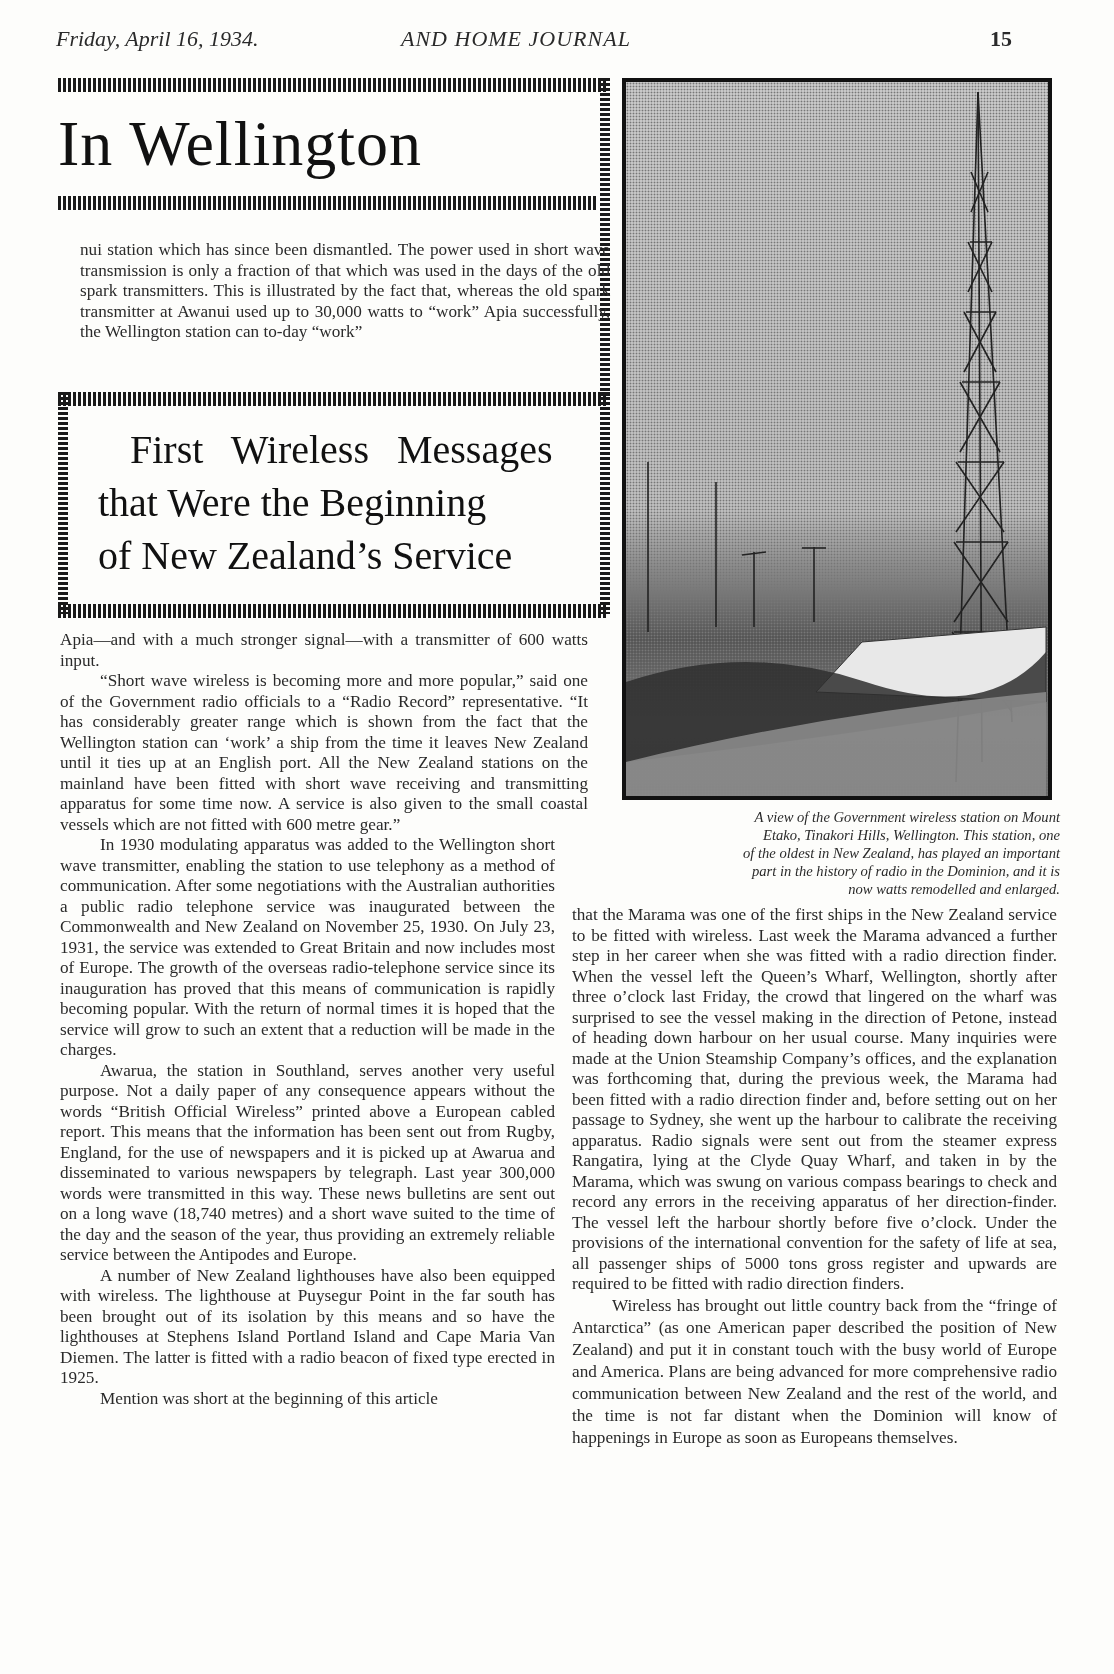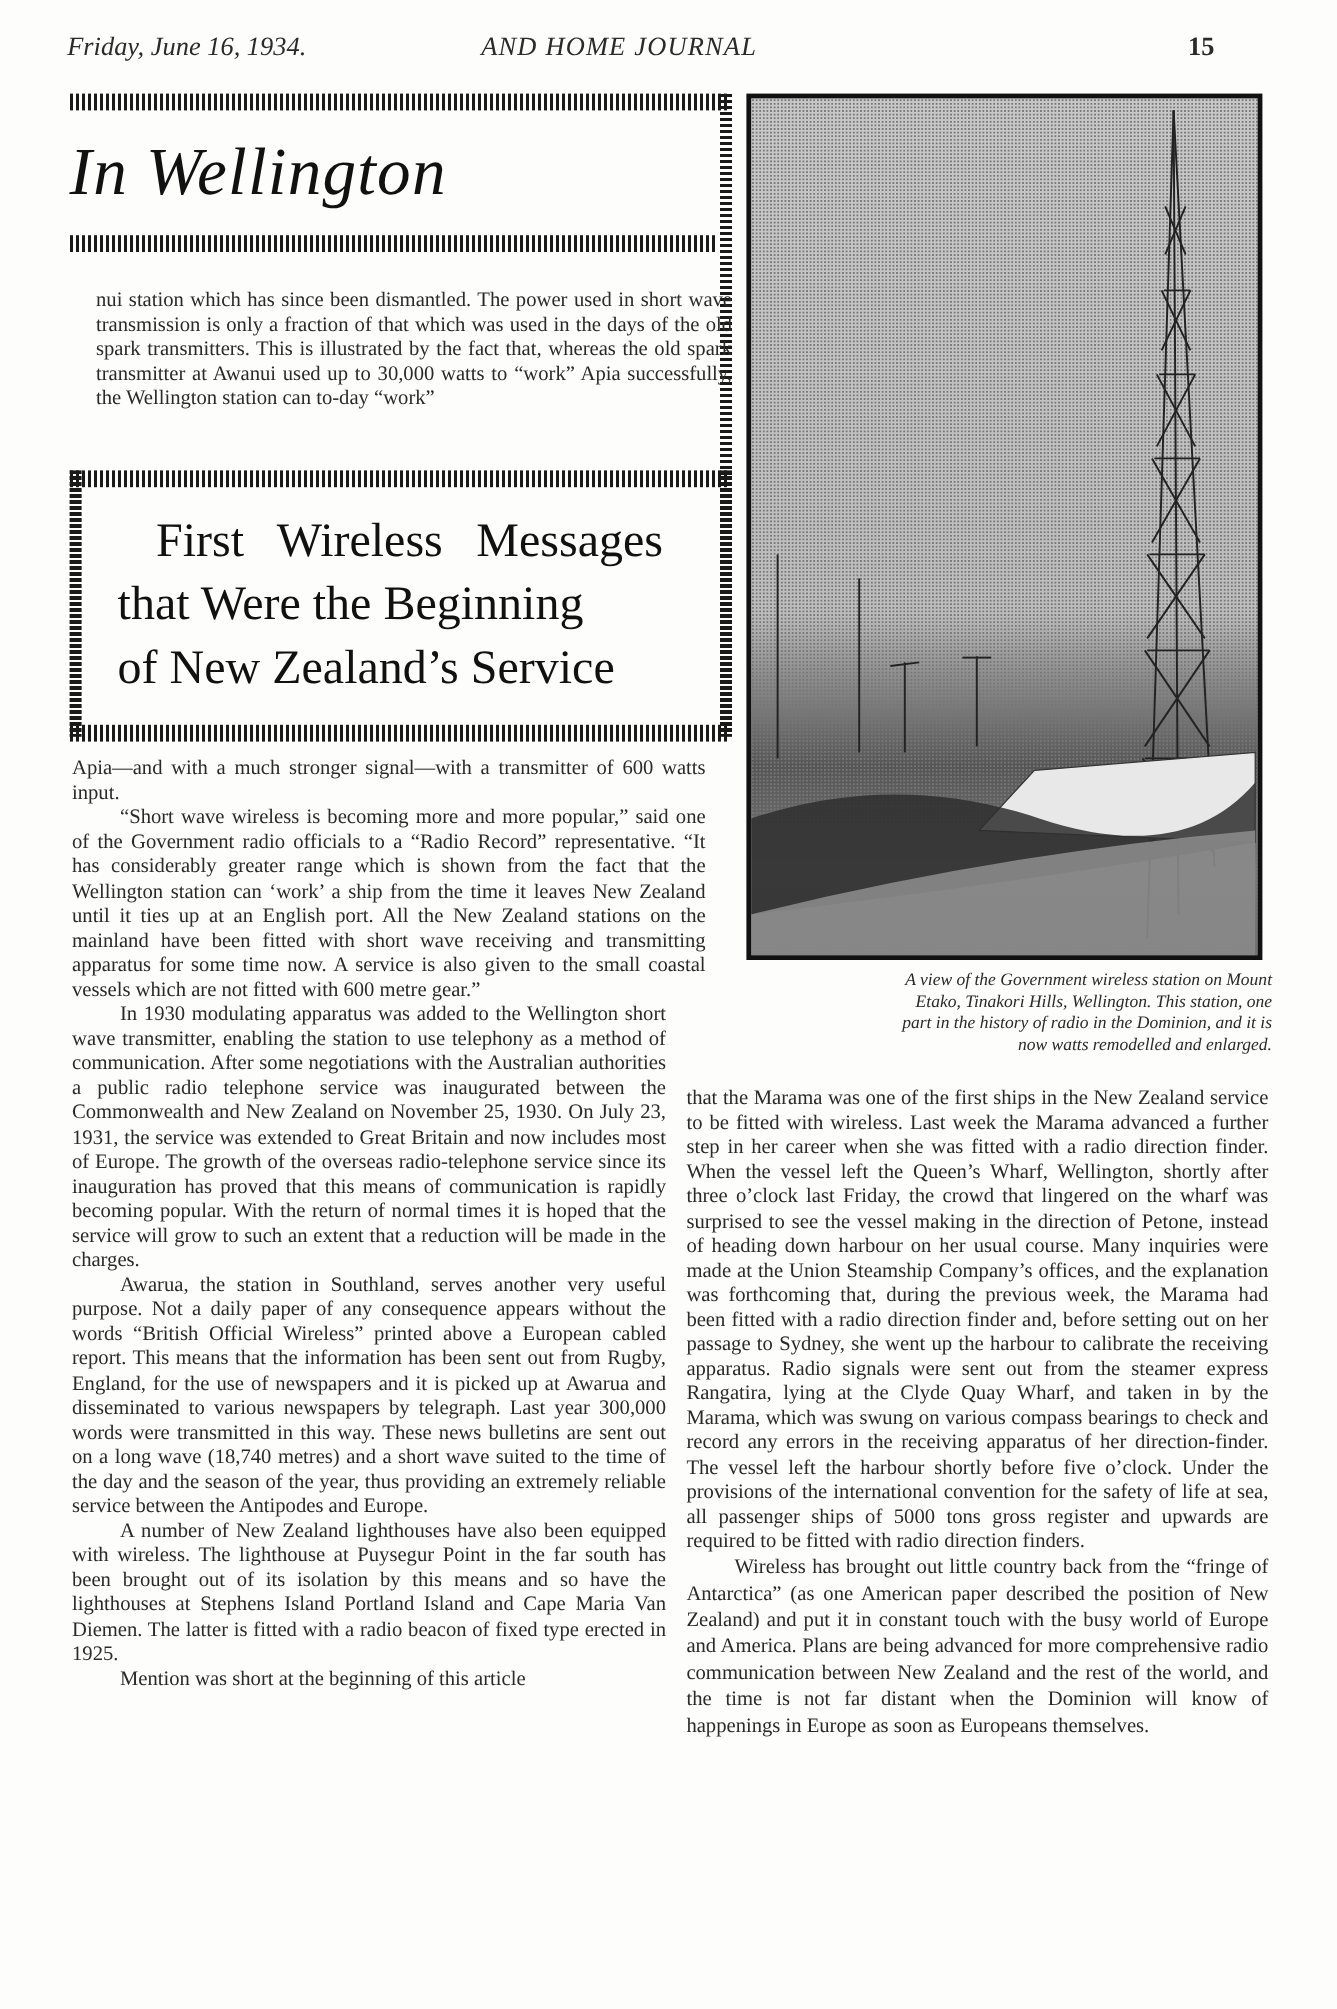--- a/index.html
+++ b/index.html
@@ -3,38 +3,38 @@
 <meta charset="utf-8">
 <style>
   html,body{margin:0;padding:0;}
   body{width:1114px;height:1674px;background:#fdfdfb;position:relative;overflow:hidden;color:#2a2a2a;font-family:"Liberation Serif","DejaVu Serif",serif;}
   .header{position:absolute;top:26px;left:56px;width:970px;height:30px;font-style:italic;font-size:22px;}
   .header .date{position:absolute;left:0;top:0;}
   .header .journal{position:absolute;left:345px;top:0;letter-spacing:1px;}
   .header .pageno{position:absolute;left:934px;top:0;font-style:normal;font-weight:bold;}
   .rule{position:absolute;height:14px;background:repeating-linear-gradient(90deg,#1a1a1a 0 3px,transparent 3px 5px);}
   .vrule{position:absolute;width:10px;background:repeating-linear-gradient(180deg,#1a1a1a 0 3px,transparent 3px 5px);}
-  .title1{position:absolute;left:58px;top:100px;font-size:56px;line-height:88px;color:#111;letter-spacing:1px;font-style:italic;}
+  .title1{position:absolute;left:58px;top:100px;font-size:64px;line-height:88px;color:#111;letter-spacing:1px;}
   .col{position:absolute;font-size:17.2px;line-height:20.5px;text-align:justify;}
   .col p{margin:0;}
   .col p.ind{text-indent:40px;}
   .title2{position:absolute;left:98px;top:423px;width:480px;font-size:40px;line-height:53px;color:#111;}
   .title2 div{white-space:nowrap;}
   .photo{position:absolute;left:622px;top:78px;width:430px;height:722px;border:4px solid #111;box-sizing:border-box;
     background:
       radial-gradient(circle,#777 0.8px,transparent 1.1px) 0 0/3px 3px,
       linear-gradient(180deg,#c8c8c8 0%,#bdbdbd 60%,#8a8a8a 68%,#555 78%,#7a7a7a 90%,#6a6a6a 100%);}
   .caption{position:absolute;left:610px;top:808px;width:450px;font-style:italic;font-size:14.6px;line-height:18px;text-align:right;}
   .caption div{white-space:nowrap;}
 </style>
 </head>
 <body>
 
 <div class="header">
-  <span class="date">Friday, June 16, 1934.</span>
+  <span class="date">Friday, April 16, 1934.</span>
   <span class="journal">AND HOME JOURNAL</span>
   <span class="pageno">15</span>
 </div>
 
 <div class="rule" style="left:58px;top:78px;width:548px;"></div>
 <div class="vrule" style="left:600px;top:78px;height:320px;"></div>
 <h1 class="title1" style="margin:0;font-weight:normal;">In Wellington</h1>
 <div class="rule" style="left:58px;top:196px;width:540px;"></div>
 
 <div class="col" style="left:60px;top:240px;width:530px;margin-left:20px;">
@@ -76,20 +76,21 @@
       <line x1="176" y1="466" x2="200" y2="466"></line>
     </g>
     <path d="M190 610 L236 560 L420 545 L420 620 Z" fill="#e8e8e8" stroke="#333" stroke-width="1"></path>
     <path d="M0 600 Q120 560 240 600 T420 570 L420 620 Q250 650 0 680 Z" fill="#2e2e2e" opacity="0.85"></path>
     <path d="M0 680 Q200 630 420 610 L420 714 L0 714 Z" fill="#8a8a8a" opacity="0.9"></path>
   </svg>
 </div>
 <div class="caption">
   <div>A view of the Government wireless station on Mount</div>
   <div>Etako, Tinakori Hills, Wellington. This station, one</div>
+  <div>of the oldest in New Zealand, has played an important</div>
   <div>part in the history of radio in the Dominion, and it is</div>
   <div>now watts remodelled and enlarged.</div>
 </div>
 
 <div class="col" style="left:572px;top:905px;width:485px;">
   <p>that the Marama was one of the first ships in the New Zealand service to be fitted with wireless. Last week the Marama advanced a further step in her career when she was fitted with a radio direction finder. When the vessel left the Queen’s Wharf, Wellington, shortly after three o’clock last Friday, the crowd that lingered on the wharf was surprised to see the vessel making in the direction of Petone, instead of heading down harbour on her usual course. Many inquiries were made at the Union Steamship Company’s offices, and the explanation was forthcoming that, during the previous week, the Marama had been fitted with a radio direction finder and, before setting out on her passage to Sydney, she went up the harbour to calibrate the receiving apparatus. Radio signals were sent out from the steamer express Rangatira, lying at the Clyde Quay Wharf, and taken in by the Marama, which was swung on various compass bearings to check and record any errors in the receiving apparatus of her direction-finder. The vessel left the harbour shortly before five o’clock. Under the provisions of the international convention for the safety of life at sea, all passenger ships of 5000 tons gross register and upwards are required to be fitted with radio direction finders.</p>
   <p class="ind" style="line-height:22px;">Wireless has brought out little country back from the “fringe of Antarctica” (as one American paper described the position of New Zealand) and put it in constant touch with the busy world of Europe and America. Plans are being advanced for more comprehensive radio communication between New Zealand and the rest of the world, and the time is not far distant when the Dominion will know of happenings in Europe as soon as Europeans themselves.</p>
 </div>
 
 </body></html>

